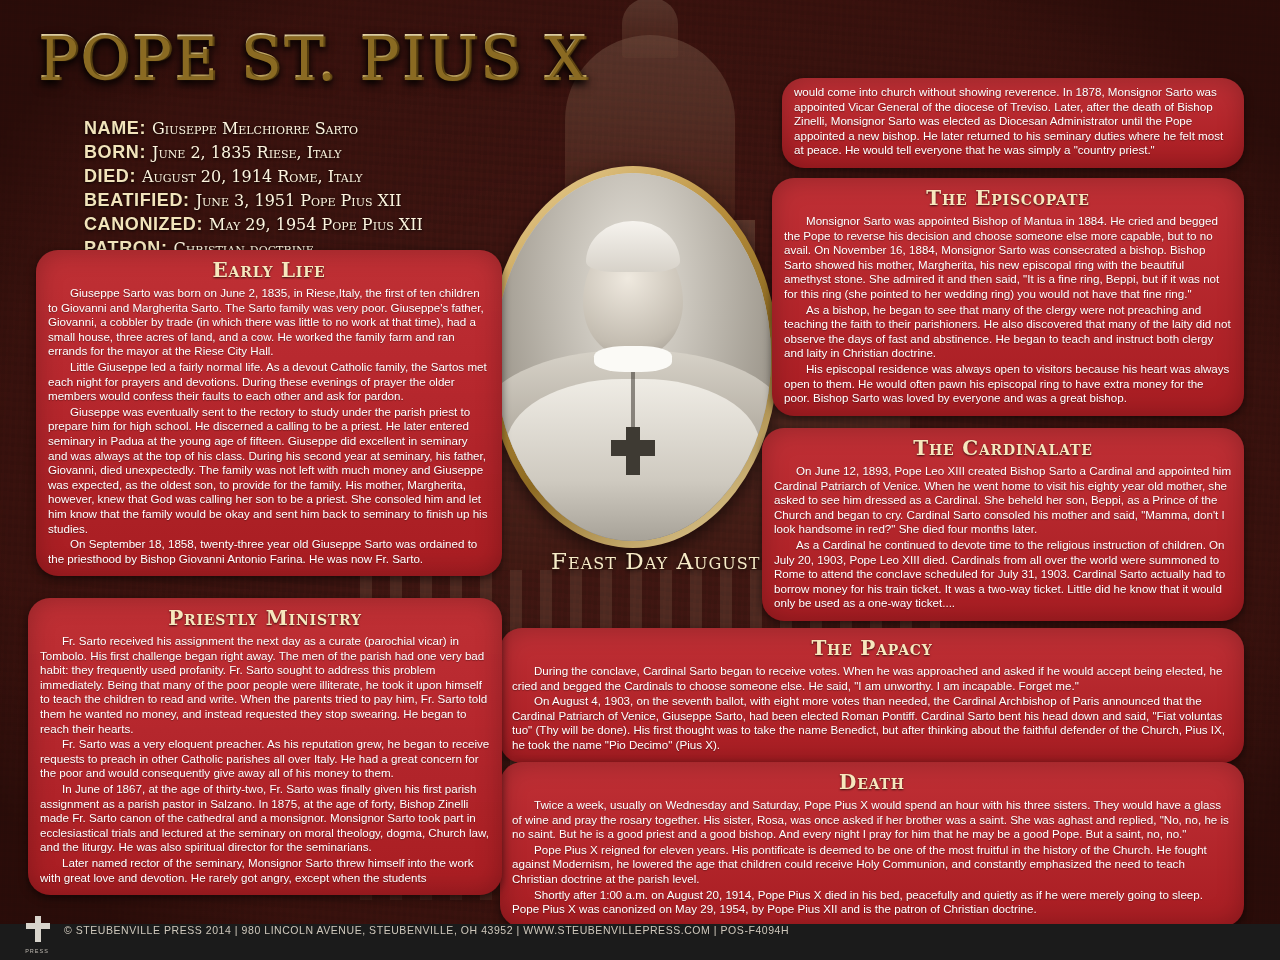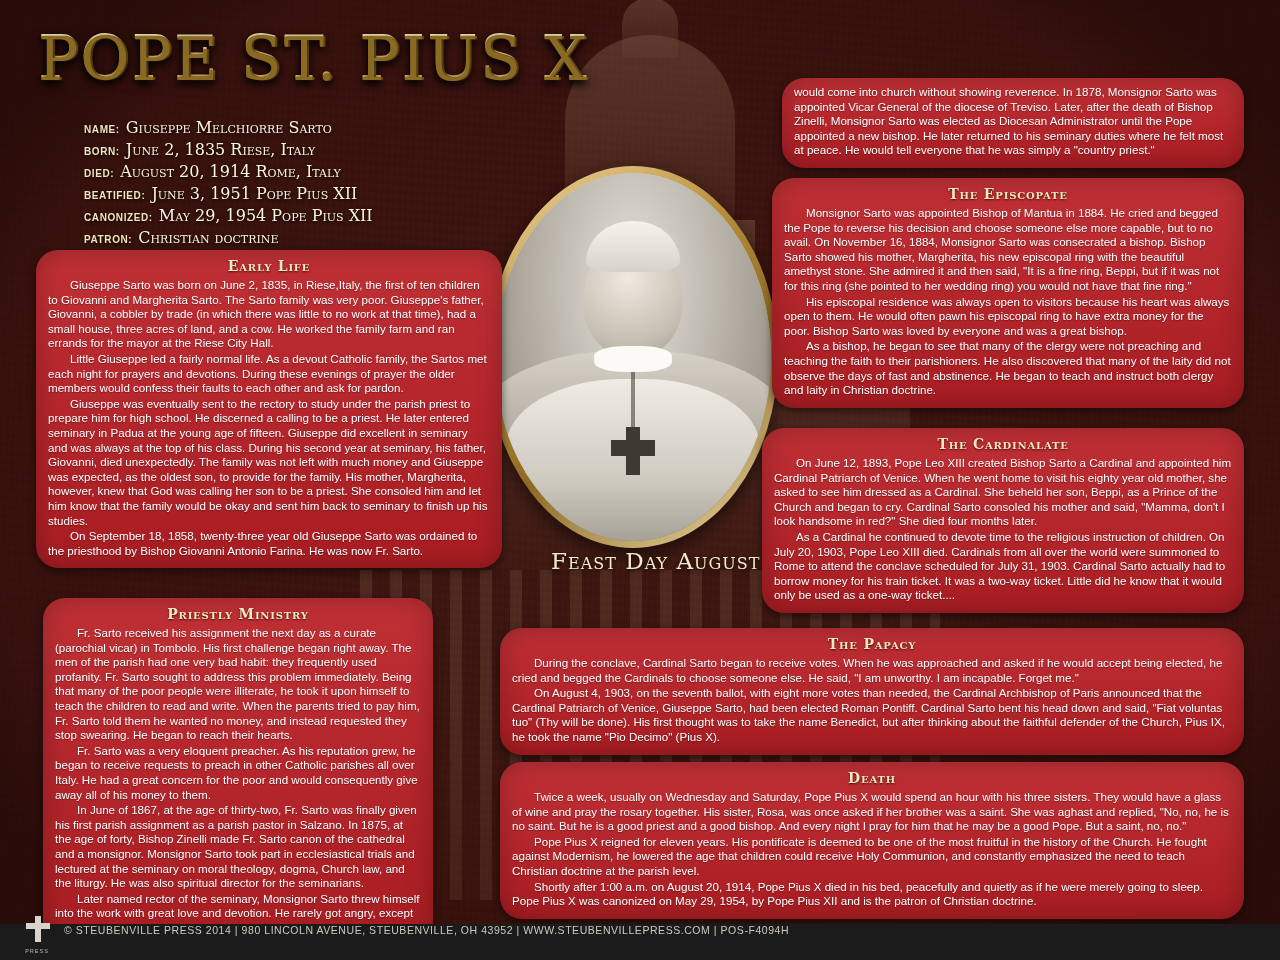--- a/index.html
+++ b/index.html
@@ -100,21 +100,21 @@
     margin: 0;
     white-space: nowrap;
   }
 
   
   .facts { position: absolute; left: 84px; top: 118px; width: 560px; }
   .fact-row { margin-bottom: 3px; white-space: nowrap; }
   .fact-label {
     font-family: "Liberation Sans", sans-serif;
     font-weight: bold;
-    font-size: 10px;
+    font-size: 18px;
     letter-spacing: .6px;
     color: #f2e4bb;
     text-transform: uppercase;
     text-shadow: 0 1px 3px rgba(0,0,0,.85);
   }
   .fact-value {
     font-family: "DejaVu Serif", serif;
     font-variant: small-caps;
     font-size: 16px;
     color: #fdf5df;
@@ -130,21 +130,21 @@
       #bb2026;
     border-radius: 22px;
     box-shadow: 0 3px 9px rgba(0,0,0,.55), inset 0 0 26px rgba(0,0,0,.25);
     padding: 7px 12px 9px 12px;
     color: #ffffff;
   }
   .panel-title {
     font-family: "DejaVu Serif", serif;
     font-variant: small-caps;
     font-weight: bold;
-    font-size: 14px;
+    font-size: 20px;
     letter-spacing: .8px;
     text-align: center;
     color: #f7e7bd;
     text-shadow: 0 1px 2px rgba(0,0,0,.7);
     margin: 1px 0 4px 0;
   }
   .panel p {
     margin: 0 0 1px 0;
     font-size: 11.6px;
     line-height: 14.6px;
@@ -153,21 +153,21 @@
     text-shadow: 0 1px 1px rgba(0,0,0,.35);
   }
   .panel p.noindent { text-indent: 0; }
 
   #panel-top-right { left: 782px; top: 78px; width: 462px; }
   #panel-episcopate { left: 772px; top: 178px; width: 472px; }
   #panel-cardinalate { left: 762px; top: 428px; width: 482px; }
   #panel-papacy { left: 500px; top: 628px; width: 744px; }
   #panel-death { left: 500px; top: 762px; width: 744px; }
   #panel-early { left: 36px; top: 250px; width: 466px; }
-  #panel-ministry { left: 28px; top: 598px; width: 390px; margin-left: 15px; }
+  #panel-ministry { left: 28px; top: 598px; width: 474px; }
 
   
   #portrait-wrap {
     position: absolute;
     left: 488px; top: 166px;
     width: 290px; height: 382px;
   }
   #portrait-frame {
     position: absolute; inset: 0;
     border-radius: 50% / 50%;
@@ -320,22 +320,22 @@
 </div>
 <div id="feast-day">Feast Day August 21</div>
 
 <div class="panel" id="panel-top-right">
   <p class="noindent">would come into church without showing reverence.  In 1878, Monsignor  Sarto was appointed Vicar General of the diocese of Treviso. Later,  after the death of Bishop Zinelli, Monsignor Sarto was elected as Diocesan Administrator until the Pope appointed a new bishop. He later returned to his seminary duties where he felt most at peace. He would tell everyone that he was simply a "country priest."</p>
 </div>
 
 <div class="panel" id="panel-episcopate">
   <div class="panel-title">The Episcopate</div>
   <p>Monsignor Sarto was appointed Bishop of Mantua in 1884. He cried and begged the Pope to reverse his decision and choose someone else more capable, but to no avail.  On November 16, 1884, Monsignor Sarto was consecrated a bishop.  Bishop Sarto showed his mother, Margherita, his new episcopal ring  with the beautiful amethyst stone. She admired it and then said,  "It is a fine ring, Beppi, but if it was not for this ring (she pointed to her wedding ring) you would not have that fine ring."</p>
+  <p>As a bishop, he began to see that many of the clergy were not preaching and teaching the faith to their parishioners. He also discovered that many of the laity did not observe the days of fast and abstinence. He began to teach and instruct both clergy and laity in Christian doctrine.</p>
   <p>His episcopal residence was always open to visitors because his  heart was always open to them. He would often pawn his episcopal ring to have extra money for the poor. Bishop Sarto was loved by everyone and was a great bishop.</p>
-  <p>As a bishop, he began to see that many of the clergy were not preaching and teaching the faith to their parishioners. He also discovered that many of the laity did not observe the days of fast and abstinence. He began to teach and instruct both clergy and laity in Christian doctrine.</p>
 </div>
 
 <div class="panel" id="panel-cardinalate">
   <div class="panel-title">The Cardinalate</div>
   <p>On June 12, 1893, Pope Leo XIII created Bishop Sarto a Cardinal and appointed him Cardinal Patriarch of Venice. When he went home to visit his eighty year old mother,  she asked to see him dressed as a Cardinal. She beheld her son, Beppi, as a Prince of the Church and began to cry. Cardinal Sarto consoled his mother and said, "Mamma, don't I look handsome in red?"  She died four months later.</p>
   <p>As a Cardinal he continued to devote time to the religious instruction of children. On July 20, 1903, Pope Leo XIII died. Cardinals from all over the world were summoned to Rome to attend the conclave scheduled for July 31, 1903. Cardinal  Sarto actually had to borrow money for his  train ticket. It was a two-way ticket.  Little did he know that it would only be used as a  one-way ticket....</p>
 </div>
 
 <div class="panel" id="panel-papacy">
   <div class="panel-title">The Papacy</div>

